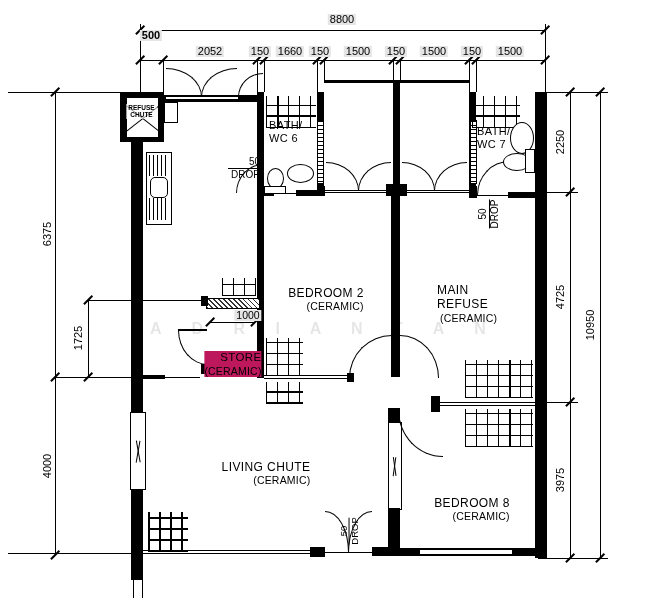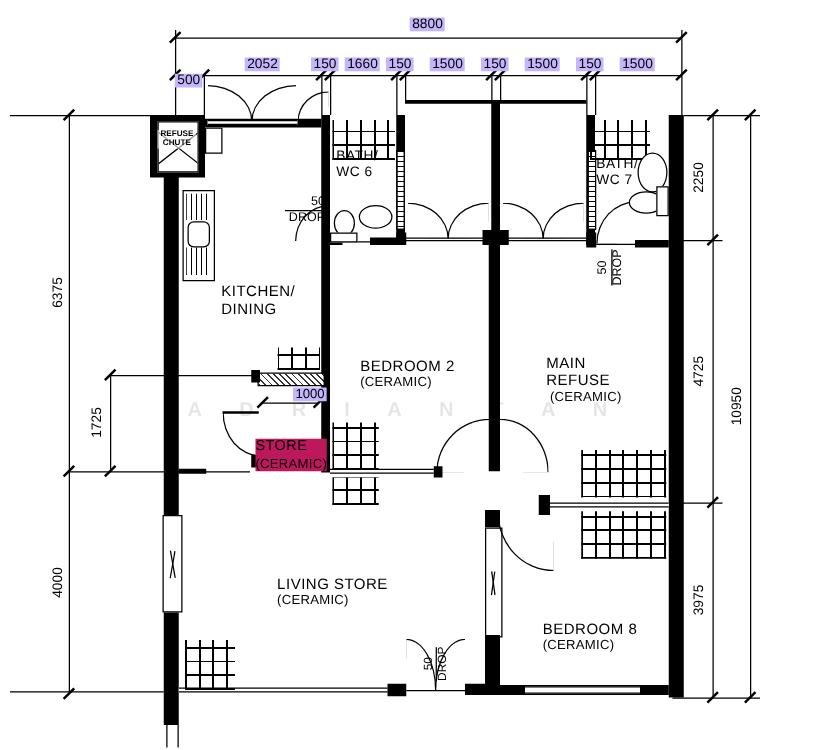--- a/index.html
+++ b/index.html
@@ -4,25 +4,25 @@
 <style>
   html,body{margin:0;padding:0;background:#fff;}
   #plan{position:relative;width:652px;height:600px;background:#fff;overflow:hidden;
         font-family:"Liberation Sans",sans-serif;color:#000;}
   .abs{position:absolute;}
   .wall{position:absolute;background:#000;}
   .hl{position:absolute;height:1px;background:#000;}
   .vl{position:absolute;width:1px;background:#000;}
   .thinh{position:absolute;background:#fff;border-top:1.5px solid #000;border-bottom:1.5px solid #000;}
   .tk{position:absolute;width:12px;height:1.6px;background:#000;transform:rotate(-45deg);}
-  .dlab{position:absolute;font-size:11px;white-space:nowrap;transform:translateX(-50%);background:#c4b5fd;padding:0 2px;line-height:1;}
+  .dlab{position:absolute;font-size:11px;white-space:nowrap;transform:translateX(-50%);background:#e5e5e5;padding:0 2px;line-height:1;}
   .vlab{position:absolute;font-size:11px;white-space:nowrap;transform:translate(-50%,-50%) rotate(-90deg);background:#fff;padding:0 2px;line-height:1;}
   .room{position:absolute;font-size:12px;letter-spacing:.4px;line-height:1.2;white-space:nowrap;}
   .room .fin{font-size:10.5px;letter-spacing:.2px;}
-  .ctr{text-align:left;transform:translateX(-50%);}
+  .ctr{text-align:right;transform:translateX(-50%);}
   .arc{position:absolute;}
   .arc.tr{border-top:1.3px solid #000;border-right:1.3px solid #000;border-top-right-radius:100% 100%;}
   .arc.tl{border-top:1.3px solid #000;border-left:1.3px solid #000;border-top-left-radius:100% 100%;}
   .arc.bl{border-bottom:1.3px solid #000;border-left:1.3px solid #000;border-bottom-left-radius:100% 100%;}
   .grid{position:absolute;background-image:
       repeating-linear-gradient(0deg,#000 0 1.5px,transparent 1.5px 11px),
       repeating-linear-gradient(90deg,#000 0 1.5px,transparent 1.5px 11px);}
   .louv{position:absolute;background:repeating-linear-gradient(180deg,#000 0 1px,#fff 1px 4px);border:1px solid #000;}
   .hatchwall{position:absolute;border:1.2px solid #000;background:repeating-linear-gradient(45deg,#333 0 1px,#fff 1px 3.5px);}
   .xpanel{position:absolute;background:#fff;border:1.2px solid #000;overflow:hidden;}
@@ -53,21 +53,21 @@
   <div class="tk" style="left:157px;top:59px;"></div>
   <div class="tk" style="left:251px;top:59px;"></div>
   <div class="tk" style="left:258px;top:59px;"></div>
   <div class="tk" style="left:311px;top:59px;"></div>
   <div class="tk" style="left:318px;top:59px;"></div>
   <div class="tk" style="left:387px;top:59px;"></div>
   <div class="tk" style="left:394px;top:59px;"></div>
   <div class="tk" style="left:463px;top:59px;"></div>
   <div class="tk" style="left:470px;top:59px;"></div>
   <div class="tk" style="left:539px;top:59px;"></div>
-  <div class="dlab" style="left:151px;top:59px;">500</div>
+  <div class="dlab" style="left:151px;top:30px;font-weight:bold;">500</div>
   <div class="dlab" style="left:210px;top:46px;">2052</div>
   <div class="dlab" style="left:260px;top:46px;">150</div>
   <div class="dlab" style="left:290px;top:46px;">1660</div>
   <div class="dlab" style="left:320px;top:46px;">150</div>
   <div class="dlab" style="left:358px;top:46px;">1500</div>
   <div class="dlab" style="left:396px;top:46px;">150</div>
   <div class="dlab" style="left:434px;top:46px;">1500</div>
   <div class="dlab" style="left:472px;top:46px;">150</div>
   <div class="dlab" style="left:510px;top:46px;">1500</div>
   <div class="vl" style="left:163px;top:60px;height:32px;"></div>
@@ -229,24 +229,20 @@
   </div>
   <div class="droplab" style="left:489px;top:214px;">
     <div>50</div>
     <div style="border-top:1px solid #000;">DROP</div>
   </div>
   <div class="droplab" style="left:349px;top:531px;font-size:9.5px;">
     <div>50</div>
     <div style="border-top:1px solid #000;">DROP</div>
   </div>
 
-  <div class="room" style="left:177px;top:226px;">
-    <div>KITCHEN/</div>
-    <div>DINING</div>
-  </div>
   <div class="room" style="left:269px;top:119px;font-size:11px;">
     <div>BATH/</div>
     <div>WC  6</div>
   </div>
   <div class="room" style="left:477px;top:125px;font-size:11px;">
     <div>BATH/</div>
     <div>WC  7</div>
   </div>
   <div class="room ctr" style="left:326px;top:286px;">
     <div>BEDROOM  2</div>
@@ -255,21 +251,21 @@
   <div class="room" style="left:437px;top:283px;">
     <div>MAIN</div>
     <div>REFUSE</div>
     <div class="fin" style="padding-left:3px;">(CERAMIC)</div>
   </div>
   <div class="room ctr" style="left:233px;top:331px;font-size:11.5px;background:#be185d;margin-top:20px;">
     <div>STORE</div>
     <div class="fin">(CERAMIC)</div>
   </div>
   <div class="room ctr" style="left:266px;top:460px;">
-    <div>LIVING  STORE</div>
+    <div>LIVING  CHUTE</div>
     <div class="fin">(CERAMIC)</div>
   </div>
   <div class="room ctr" style="left:472px;top:496px;">
     <div>BEDROOM  8</div>
     <div class="fin">(CERAMIC)</div>
   </div>
 
 </div>
 
 </body></html>

